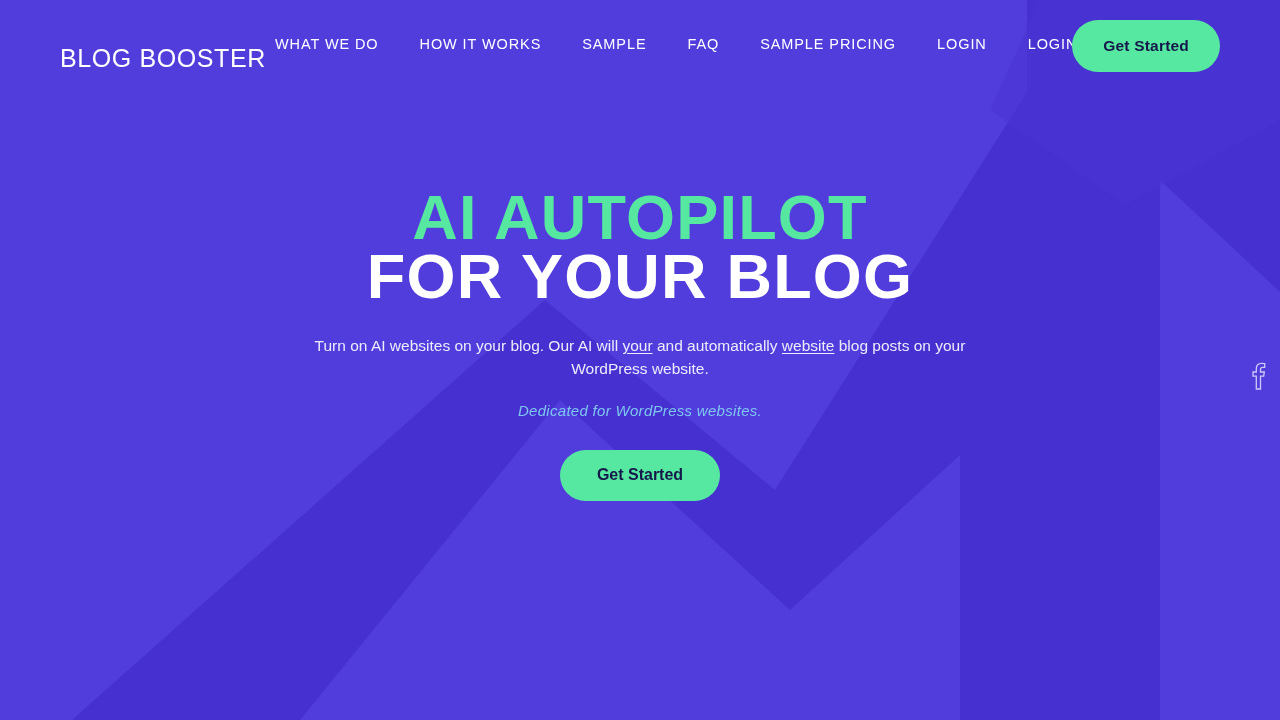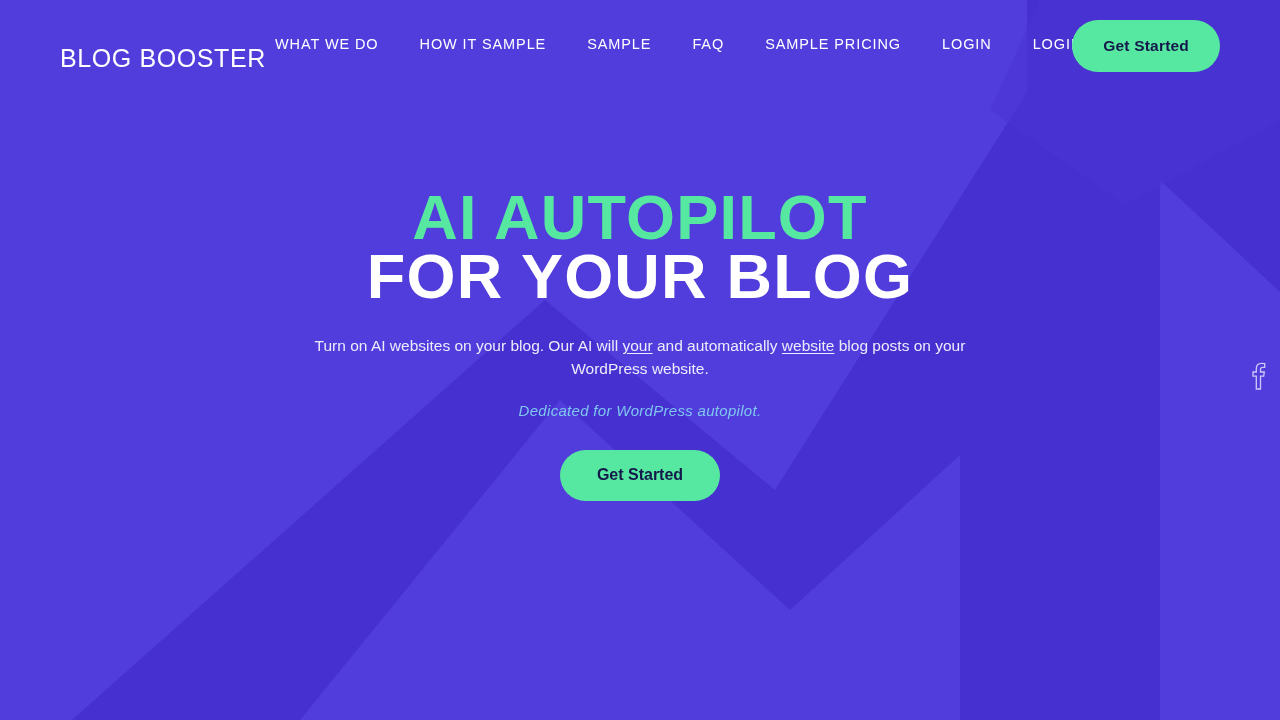--- a/index.html
+++ b/index.html
@@ -101,42 +101,42 @@
 
   <polygon fill="#4630CF" points="1027,0 1280,0 1280,292 1160,180 1160,720 960,720 960,455 790,610 560,400 300,720 72,720 545,300 775,490 1027,92"></polygon>
   <polygon fill="#4A34D4" opacity="0.55" points="1040,0 1280,0 1280,120 1125,205 990,110"></polygon>
 </svg>
 
 <nav class="navbar">
   <div class="logo">BLOG BOOSTER</div>
 
   <div class="nav-links">
     <a class="nav-link">WHAT WE DO</a>
-    <a class="nav-link">HOW IT SAMPLE</a>
+    <a class="nav-link">HOW IT WORKS</a>
     <a class="nav-link">SAMPLE</a>
     <a class="nav-link">FAQ</a>
     <a class="nav-link">SAMPLE PRICING</a>
     <a class="nav-link">LOGIN</a>
     <a class="nav-link">LOGIN</a>
   </div>
 
   <button class="nav-cta">Get Started</button>
 </nav>
 
 <section class="hero">
   <h1 class="headline">
     <span class="l1">AI AUTOPILOT</span>
     <span class="l2">FOR YOUR BLOG</span>
   </h1>
 
   <p class="subtitle">
     <span>Turn on AI websites on your blog. Our AI will </span><u>your</u><span> and automatically </span><u>website</u><span> blog posts on your WordPress website.</span>
   </p>
 
-  <p class="tagline">Dedicated for WordPress autopilot.</p>
+  <p class="tagline">Dedicated for WordPress websites.</p>
 
   <button class="hero-cta">Get Started</button>
 </section>
 
 <div class="social-rail">
   <a class="social-icon" title="Facebook">
     <svg width="16" height="28" viewBox="0 0 16 28" fill="none" stroke="#CFC9F5" stroke-width="1.3">
       <path d="M10.5 27V14.2h3.2l0.6-4.2h-3.8V7.4c0-1.2 0.35-2.05 2.1-2.05h2.1V1.6C14.3 1.5 13 1.35 11.5 1.35c-3.1 0-5.2 1.9-5.2 5.35V10H3v4.2h3.3V27h4.2z"></path>
     </svg>
   </a>

